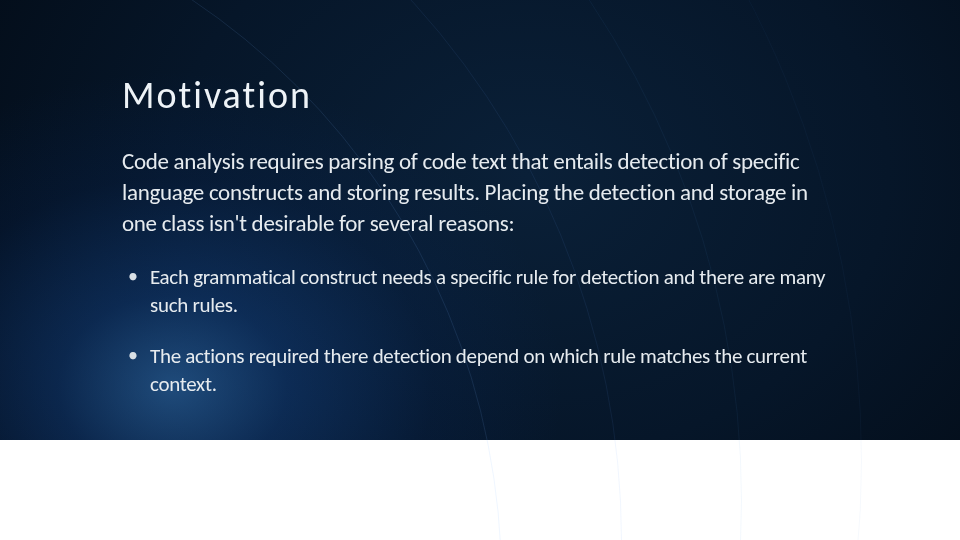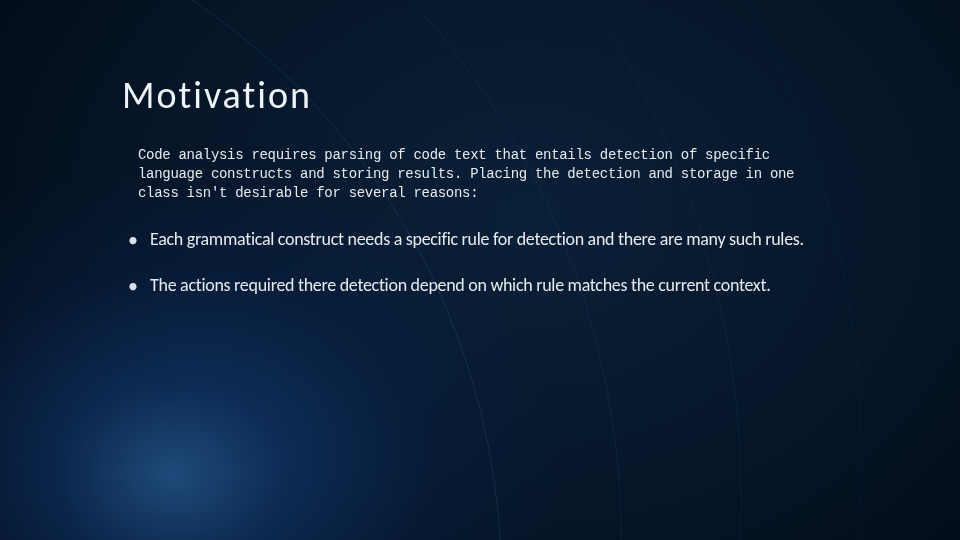--- a/index.html
+++ b/index.html
@@ -6,21 +6,21 @@
     margin: 0;
     padding: 0;
     width: 960px;
     height: 540px;
     overflow: hidden;
     font-family: "Segoe UI", "Calibri", "Helvetica Neue", Arial, sans-serif;
   }
   .slide {
     position: relative;
     width: 960px;
-    height: 540px;
+    height: 440px;
     background:
       radial-gradient(ellipse 520px 420px at 18% 88%,
         rgba(70,160,255,0.40) 0%,
         rgba(30,100,200,0.28) 22%,
         rgba(10,50,120,0.14) 50%,
         rgba(2,10,30,0) 75%),
       radial-gradient(ellipse 900px 700px at 55% 40%,
         #0a2038 0%,
         #061629 40%,
         #020912 80%,
@@ -47,36 +47,35 @@
     width: 720px;
   }
   h1.title {
     margin: 0 0 28px 0;
     font-size: 38px;
     font-weight: 400;
     letter-spacing: 2px;
     color: #eef3f7;
   }
   p.intro {
-    margin: 0 0 24px 16px;
-    font-size: 14px;
+    margin: 0 0 24px 0;
+    font-size: 23px;
     line-height: 1.35;
     letter-spacing: -0.3px;
     color: #e6ebef;
     font-weight: 400;
-    font-family: Liberation Mono, monospace;
   }
   ul.bullets {
     margin: 0;
     padding: 0 0 0 24px;
     list-style: none;
   }
   ul.bullets li {
     position: relative;
-    font-size: 18px;
+    font-size: 21px;
     line-height: 1.35;
     letter-spacing: -0.3px;
     margin-bottom: 22px;
     color: #e6ebef;
     padding-left: 4px;
   }
   ul.bullets li::before {
     content: "•";
     position: absolute;
     left: -18px;

